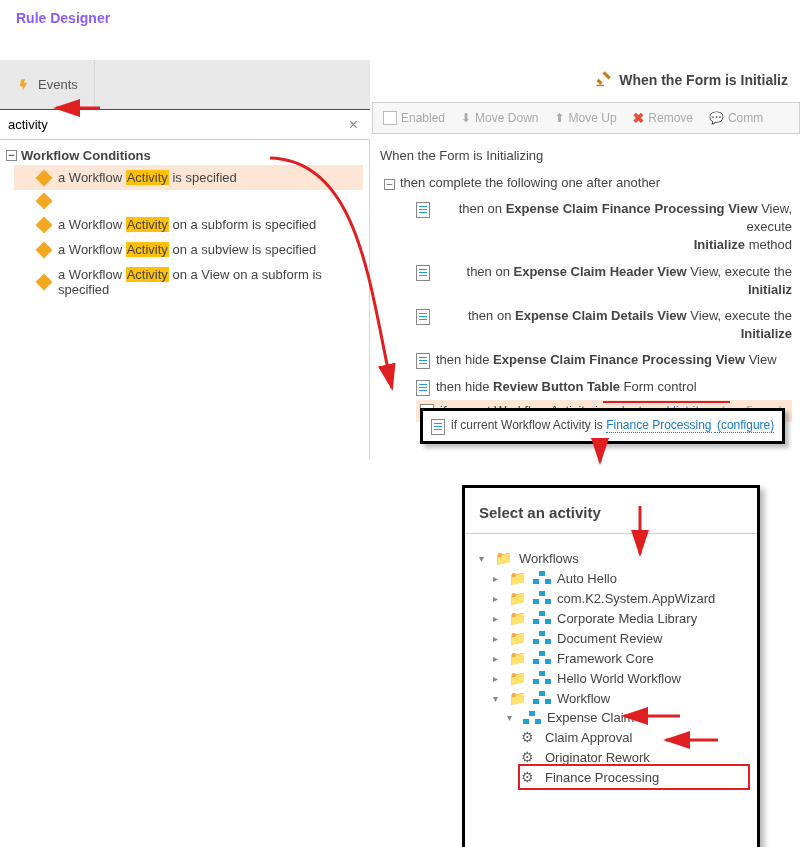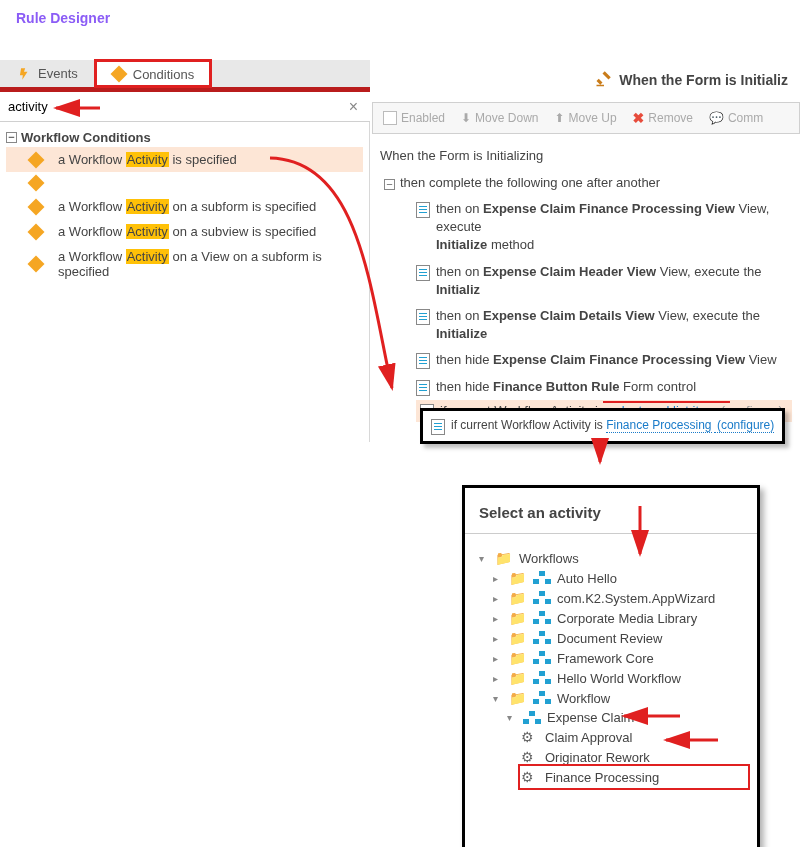--- a/index.html
+++ b/index.html
@@ -17,22 +17,22 @@
   .header {
     padding: 10px 16px 6px;
     font-weight: 600;
     font-size: 14px;
     color: #8b5cf6;
   }
   .tabs {
     display: flex;
     align-items: stretch;
     background: #e8e8e8;
-    border-bottom: 5px solid #b91c1c;
-    height: 32px;
+    border-bottom: 1px solid #b91c1c;
+    height: 50px;
     width: 370px;
   }
   .tab {
     display: flex;
     align-items: center;
     gap: 6px;
     padding: 0 16px;
     cursor: pointer;
     border-right: 1px solid #d8d8d8;
     font-size: 13px;
@@ -80,23 +80,24 @@
     font-weight: 600;
     display:flex; align-items:center; gap:4px;
     padding: 2px 0;
   }
   .minus-box {
     display:inline-block; width:11px; height:11px;
     border:1px solid #888; text-align:center;
     line-height:9px; font-size:11px; color:#666; background:#fff;
   }
   .cond-item {
-    display:flex; align-items:center; gap:16px;
+    display:flex; align-items:center; gap:8px;
     padding:5px 0 5px 24px;
     cursor:pointer;
+    margin-left:8px;
   }
   .cond-item.selected { background:#fde6d6; }
   .diamond {
     width:12px; height:12px; transform:rotate(45deg);
     background:#f5a623; flex:0 0 12px;
   }
   .hl { background:#ffc107; padding:0 1px; }
   .right-pane {
     position:absolute;
     left:372px;
@@ -134,20 +135,21 @@
     display:inline-block; width:11px; height:11px;
     border:1px solid #888; text-align:center;
     line-height:9px; font-size:11px; color:#666; background:#fff;
     position:absolute; left:-16px; top:4px;
   }
   .rule-line {
     display:flex; align-items:flex-start; gap:6px;
     padding:4px 0;
     font-size:13px;
     line-height:1.4;
+    text-align:right;
   }
   .rule-line .pgicon {
     width:14px; height:16px; flex:0 0 14px;
     border:1px solid #888; background:#fff; position:relative; margin-top:2px;
   }
   .rule-line .pgicon::before {
     content:""; position:absolute;
     left:2px; right:2px; top:3px; height:1px; background:#21a0d2;
     box-shadow: 0 3px 0 #21a0d2, 0 6px 0 #21a0d2;
   }
@@ -206,26 +208,20 @@
 <div class="left-col">
   <div class="tabs">
     <div class="tab">
       <span class="icon-wrap">
           <svg width="14" height="14" viewBox="0 0 24 24">
             <path fill="#f5a623" d="M7 2l-2 12h5l-1 8 9-14h-6l2-6z"></path>
           </svg>
         </span>
       <span>Events</span>
     </div>
-    <div class="tab active redbox">
-      <span class="icon-wrap">
-          <span class="diamond"></span>
-        </span>
-      <span>Conditions</span>
-    </div>
   </div>
 
   <div class="search-row">
     <input type="text" value="activity" style="">
     <span class="clear-x">×</span>
   </div>
 
   <div class="cond-panel">
     <div class="tree-root">
       <div class="tree-title">
@@ -308,21 +304,21 @@
         <div class="rule-line">
           <span class="pgicon"></span>
           <span><span>then on </span><span class="bold">Expense Claim Details View</span><span> View, execute the </span><span class="bold">Initialize</span></span>
         </div>
         <div class="rule-line">
           <span class="pgicon"></span>
           <span><span>then hide </span><span class="bold">Expense Claim Finance Processing View</span><span> View</span></span>
         </div>
         <div class="rule-line">
           <span class="pgicon"></span>
-          <span><span>then hide </span><span class="bold">Finance Button Rule</span><span> Form control</span></span>
+          <span><span>then hide </span><span class="bold">Review Button Table</span><span> Form control</span></span>
         </div>
         <div class="rule-line selected-line">
           <span class="pgicon"></span>
           <span><span>if current Workflow Activity is </span><a class="link-a dashed">select worklist item</a><span class="gray"> (configure)</span></span>
         </div>
       </div>
     </div>
   </div>
 </div>
 

